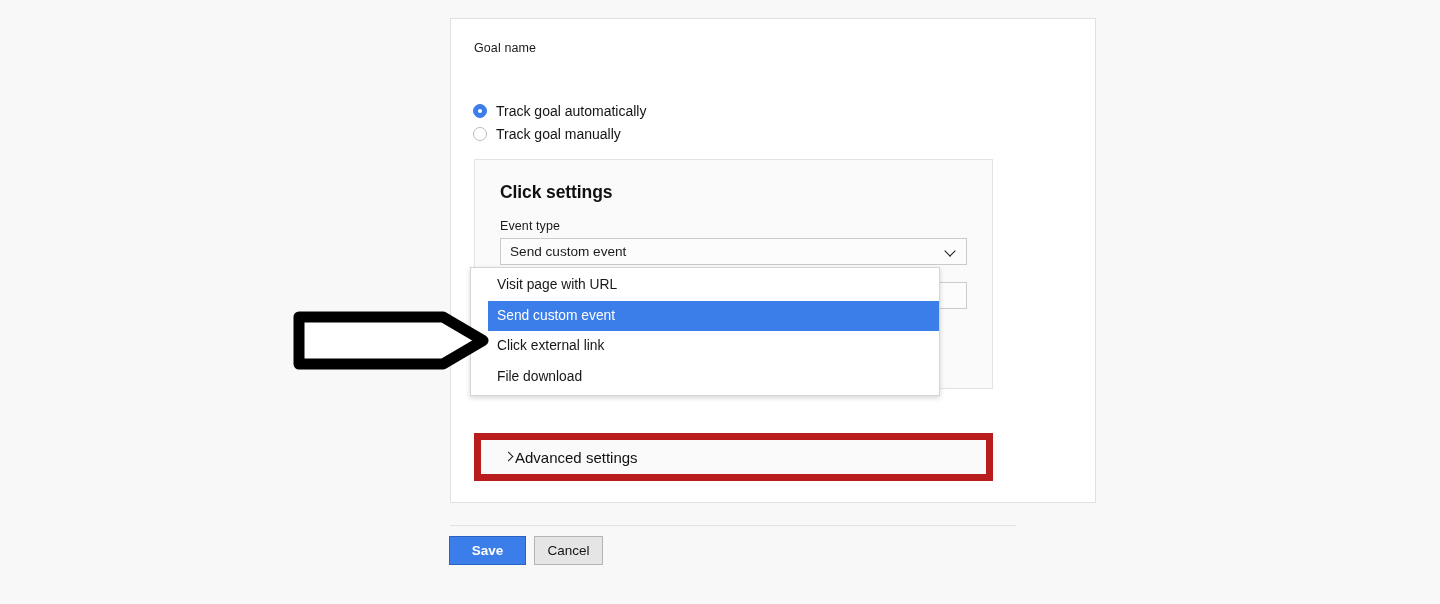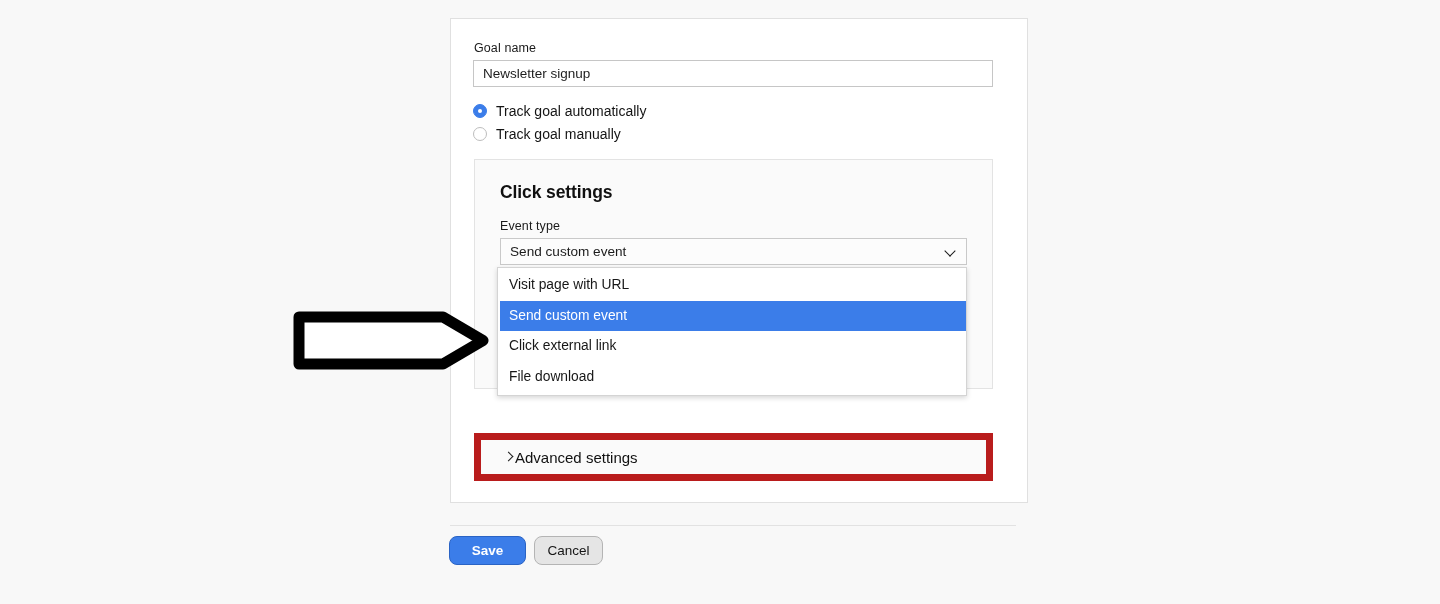--- a/index.html
+++ b/index.html
@@ -9,21 +9,21 @@
     background: #f8f8f8;
     font-family: "Liberation Sans", sans-serif;
     -webkit-font-smoothing: antialiased;
   }
   #root { position: relative; width: 1440px; height: 604px; overflow: hidden; }
 
   
   .card {
     position: absolute;
     left: 450px; top: 18px;
-    width: 578px; height: 485px;
+    width: 646px; height: 485px;
     background: #ffffff;
     border: 1px solid #e0e0e0;
   }
 
   .field-label {
     position: absolute;
     font-size: 12.5px;
     color: #1a1a1a;
     line-height: 1;
     letter-spacing: .1px;
@@ -141,26 +141,26 @@
     position: absolute;
     left: 25px; top: 122px;
     width: 467px; height: 27px;
     background: #fcfcfc;
     border: 1px solid #cccccc;
   }
 
   
   .dropdown {
     position: absolute;
-    left: 497px; top: 267px;
+    left: 470px; top: 267px;
     width: 470px;
     background: #ffffff;
     border: 1px solid #d4d4d4;
     box-shadow: 0 2px 5px rgba(0,0,0,.16);
-    padding: 2px 0 3px 2px;
+    padding: 2px 0 3px 17px;
     z-index: 30;
   }
   .dd-option {
     height: 30.5px;
     display: flex;
     align-items: center;
     padding-left: 9px;
     font-size: 13.8px;
     color: #171717;
     cursor: default;
@@ -214,21 +214,20 @@
     position: absolute;
     height: 29px;
     font-family: "Liberation Sans", sans-serif;
     font-size: 13.5px;
     line-height: 1;
     display: flex;
     align-items: center;
     justify-content: center;
     cursor: pointer;
     padding: 0 14px;
-    border-radius: 8px;
   }
   .btn-save {
     left: 449px; top: 536px;
     width: 77px;
     background: #3b7de9;
     border: 1px solid #2a63c4;
     color: #ffffff;
     font-weight: bold;
   }
   .btn-cancel {
@@ -249,21 +248,20 @@
   }
 </style>
 </head>
 <body>
 
 <div id="root">
 
   <div class="card">
 
     <div class="field-label goal-name-label">Goal name</div>
-    <input class="text-input" type="text" value="Newsletter signup" style="">
 
     <div class="radio-row r1">
       <span class="radio checked"></span>
       <span class="radio-label">Track goal automatically</span>
     </div>
     <div class="radio-row r2">
       <span class="radio"></span>
       <span class="radio-label">Track goal manually</span>
     </div>
 

